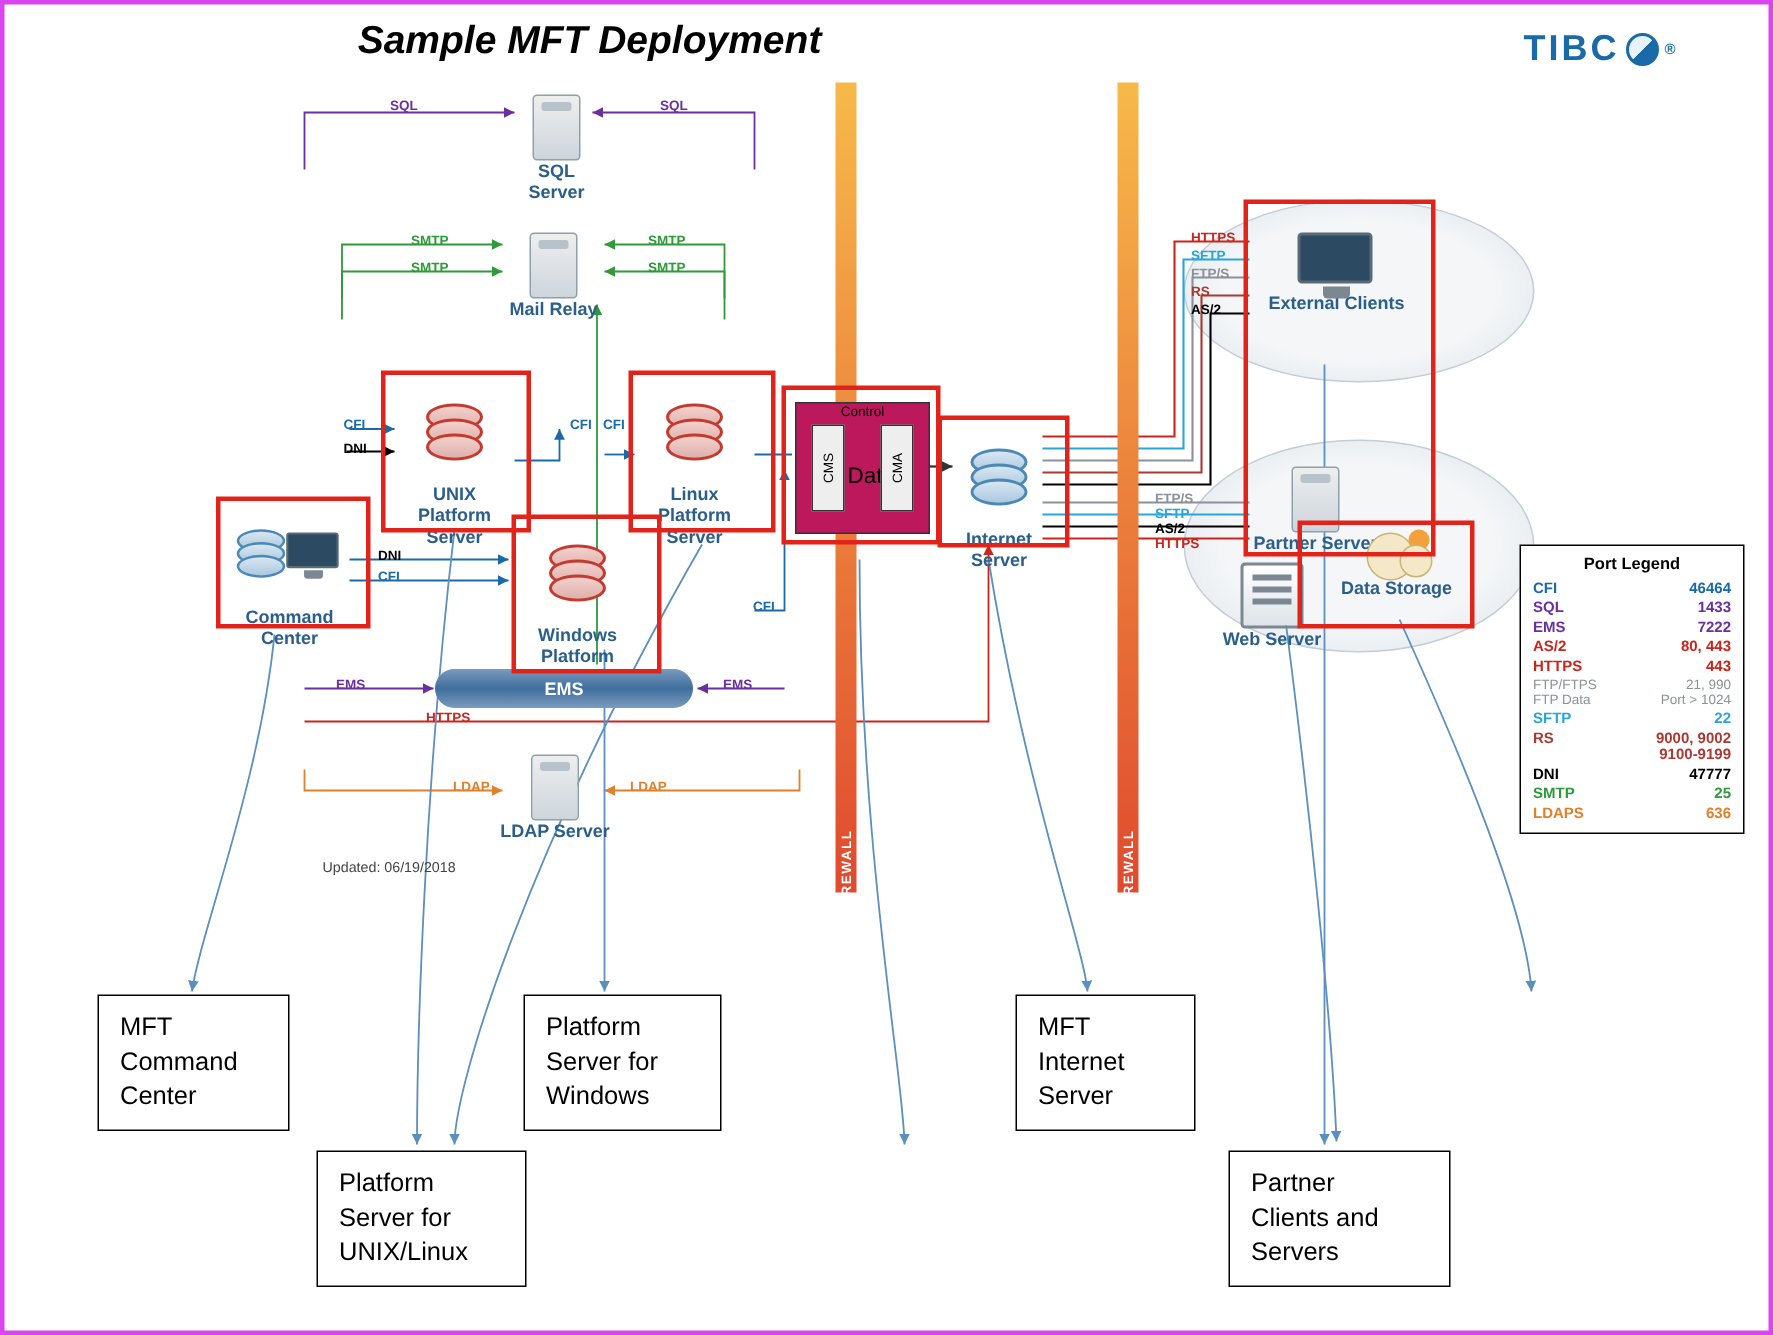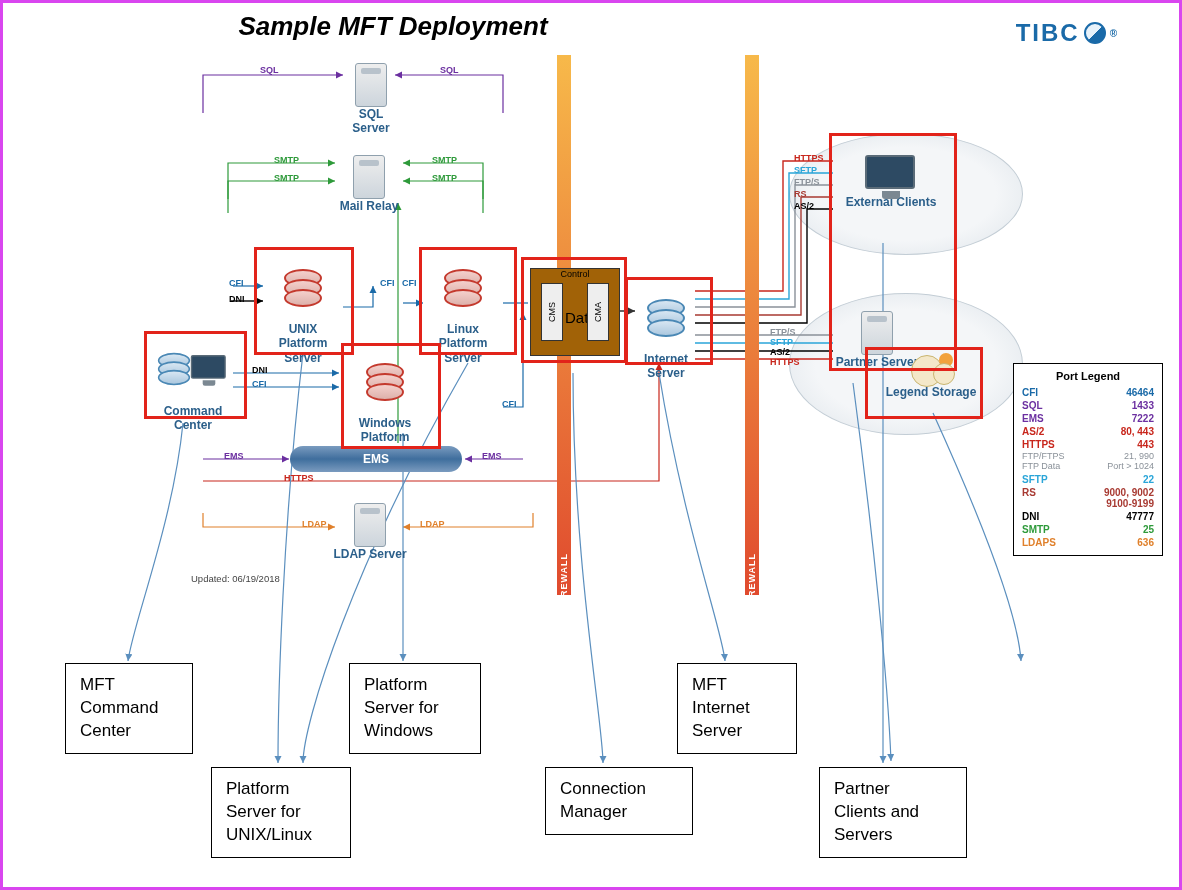--- a/index.html
+++ b/index.html
@@ -137,21 +137,21 @@
   }
 
   
   .cm {
     position: absolute;
     left: 527px;
     top: 265px;
     width: 88px;
     height: 86px;
     border: 1.5px solid #333;
-    background: #a16207;
+    background: #be185d;
   }
   .cm .col {
     position: absolute;
     top: 14px; bottom: 14px;
     width: 20px;
     border: 1px solid #333;
     background: #eee;
     font-size: 9px;
     display: flex;
     align-items: center;
@@ -391,23 +391,27 @@
 
   <div class="node" style="left:826px; top:308px; width:96px;">
     <div class="server-tower"></div>
     <div>Partner Server</div>
   </div>
 
   <div class="node" style="left:880px; top:352px; width:96px;">
     <div class="cloud-shape">
         <div class="sun"></div>
       </div>
-    <div>Legend Storage</div>
-  </div>
-
+    <div>Data Storage</div>
+  </div>
+
+  <div class="node" style="left:802px; top:372px; width:86px;">
+    <div class="ws-icon"></div>
+    <div>Web Server</div>
+  </div>
 
   <div class="cm">
     <div class="lbl-top">Control</div>
     <div class="col cms">
         <span>CMS</span>
       </div>
     <div class="lbl-mid">Data</div>
     <div class="col cma">
         <span>CMA</span>
       </div>
@@ -444,21 +448,21 @@
 
   <div class="hl" style="left:141px; top:328px; width:103px; height:88px;"></div>
   <div class="hl" style="left:251px; top:244px; width:100px; height:108px;"></div>
   <div class="hl" style="left:338px; top:340px; width:100px; height:106px;"></div>
   <div class="hl" style="left:416px; top:244px; width:98px; height:108px;"></div>
   <div class="hl" style="left:518px; top:254px; width:106px; height:106px;"></div>
   <div class="hl" style="left:622px; top:274px; width:88px; height:88px;"></div>
   <div class="hl" style="left:826px; top:130px; width:128px; height:238px;"></div>
   <div class="hl" style="left:862px; top:344px; width:118px; height:72px;"></div>
 
-  <div class="updated" style="left:188px; top:570px;">Updated: 06/19/2018</div>
+  <div class="updated" style="left:212px; top:570px;">Updated: 06/19/2018</div>
 
   <div class="legend">
     <div class="legend-title">Port Legend</div>
     <div id="legend-rows">
         <div class="row" style="color: rgb(26, 106, 168);">
           <span style="white-space: pre-line;">CFI</span>
           <span style="white-space: pre-line; text-align: right;">46464</span>
         </div>
         <div class="row" style="color: rgb(107, 47, 160);">
           <span style="white-space: pre-line;">SQL</span>
@@ -508,22 +512,20 @@
 
   <div class="callout" style="left:62px;  top:660px; width:128px; white-space:pre-line;">MFT
 Command
 Center</div>
   <div class="callout" style="left:208px; top:764px; width:140px; white-space:pre-line;">Platform
 Server for
 UNIX/Linux</div>
   <div class="callout" style="left:346px; top:660px; width:132px; white-space:pre-line;">Platform
 Server for
 Windows</div>
-  <div class="callout" style="left:542px; top:764px; width:148px; white-space:pre-line;">Connection
-Manager</div>
   <div class="callout" style="left:674px; top:660px; width:120px; white-space:pre-line;">MFT
 Internet
 Server</div>
   <div class="callout" style="left:816px; top:764px; width:148px; white-space:pre-line;">Partner
 Clients and
 Servers</div>
 
 </div>
 
 </body></html>

